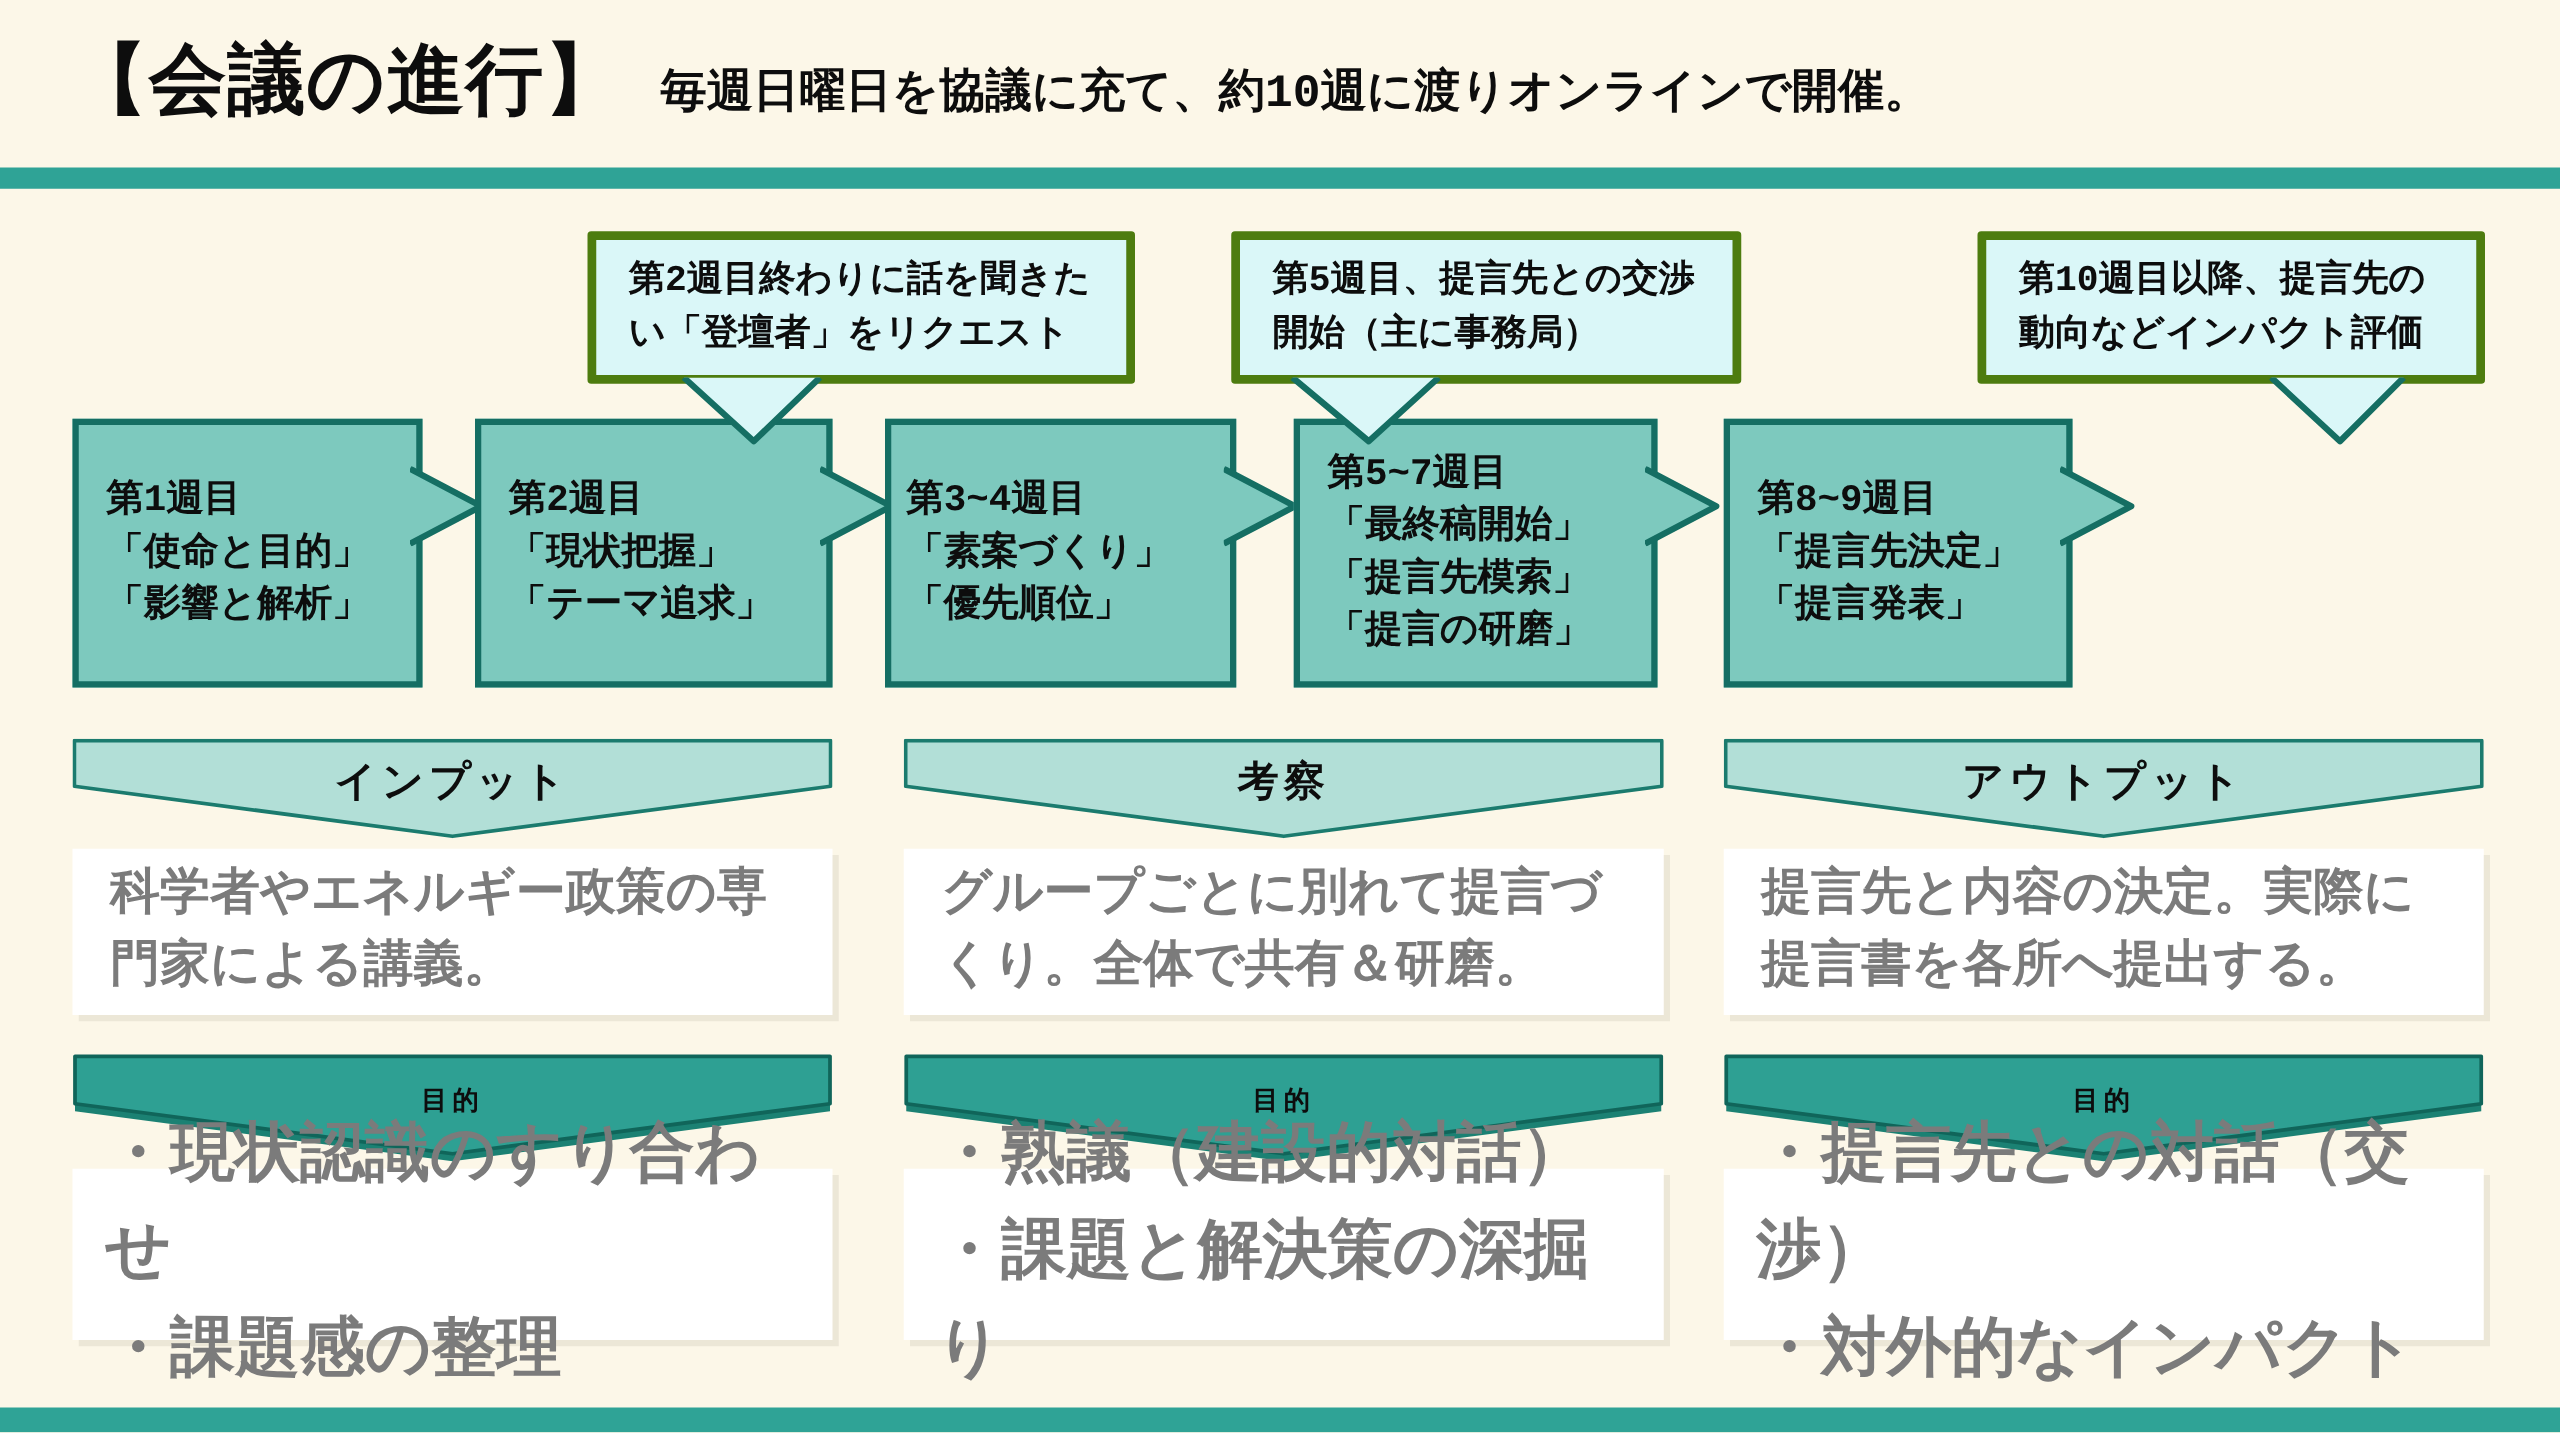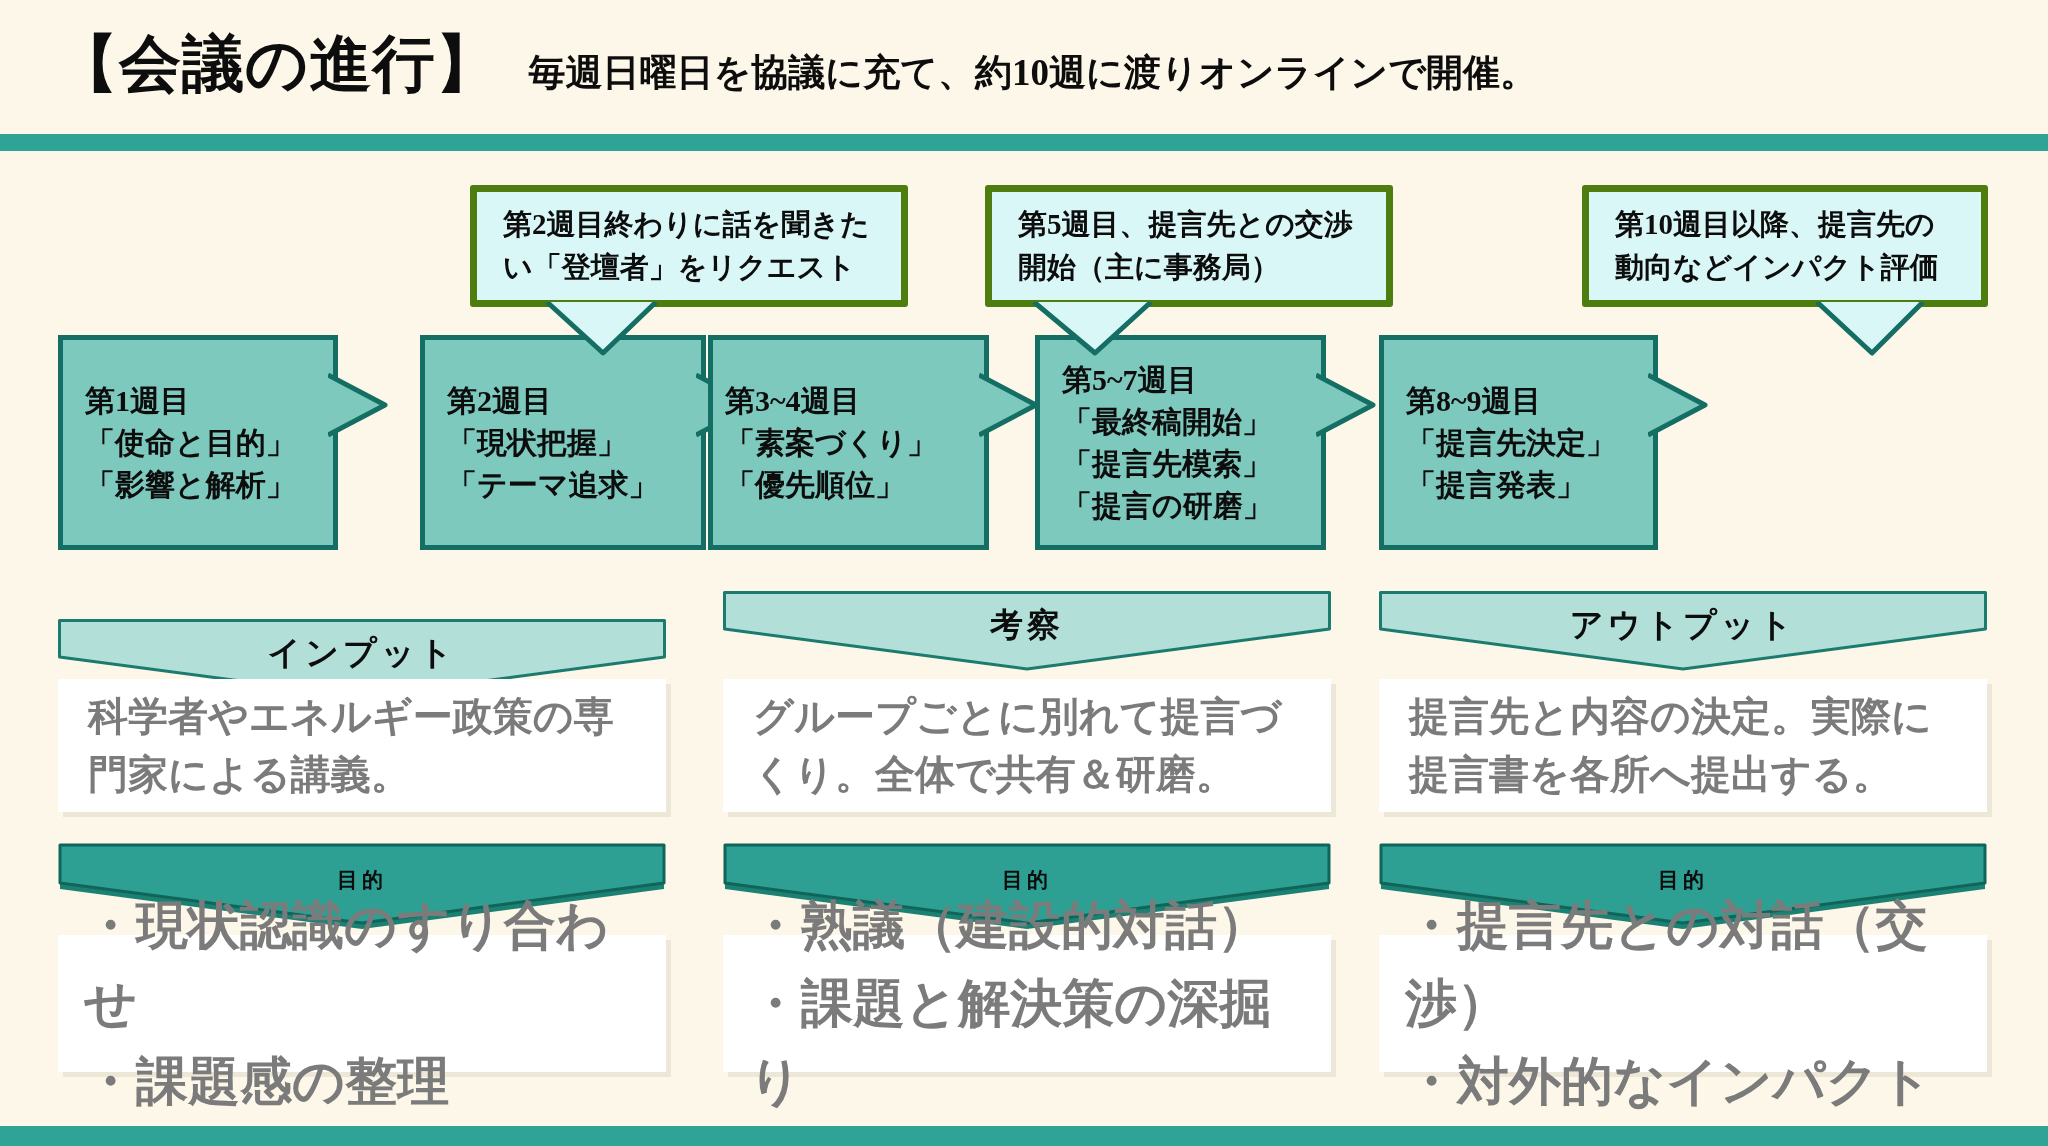--- a/index.html
+++ b/index.html
@@ -1,20 +1,20 @@
 <!DOCTYPE html>
 <html><head>
 <meta charset="utf-8">
 <style>
   html,body{margin:0;padding:0;background:#FCF7E8;}
   *{box-sizing:border-box;}
   #stage{
     position:relative;width:2048px;height:1146px;overflow:hidden;
     background:#FCF7E8;
-    font-family:Liberation Serif, serif;
+    font-family:Liberation Mono, monospace;
     color:#111;
   }
   .bar{position:absolute;left:0;width:2048px;background:#2FA396;}
   #header{position:absolute;left:56px;top:22px;display:flex;align-items:baseline;gap:30px;}
   .title{font-size:62px;font-weight:900;letter-spacing:1px;color:#0d0d0d;}
   .subtitle{font-size:37px;font-weight:900;color:#0d0d0d;}
   .callout{
     position:absolute;top:185px;height:122px;background:#DAF7F8;
     border:7px solid #4d7c0f;border-radius:3px;z-index:4;
     display:flex;align-items:center;
@@ -97,21 +97,21 @@
 
   <div class="wbox" style="left:58px;width:280px;">
     <span>第1週目
 「使命と目的」
 「影響と解析」</span>
     <svg class="chev" width="62" height="64">
       <polygon points="0,2 57,32 0,62" fill="#7DC9BE"></polygon>
       <path d="M0,2 L57,32 L0,62" fill="none" stroke="#156E63" stroke-width="5" stroke-linejoin="round"></path>
     </svg>
   </div>
-  <div class="wbox" style="left:380px;width:286px;margin-left:40px;">
+  <div class="wbox" style="left:380px;width:286px;">
     <span>第2週目
 「現状把握」
 「テーマ追求」</span>
     <svg class="chev" width="62" height="64">
       <polygon points="0,2 57,32 0,62" fill="#7DC9BE"></polygon>
       <path d="M0,2 L57,32 L0,62" fill="none" stroke="#156E63" stroke-width="5" stroke-linejoin="round"></path>
     </svg>
   </div>
   <div class="wbox" style="left:708px;width:281px;padding-left:12px;">
     <span>第3~4週目
@@ -135,21 +135,21 @@
   <div class="wbox" style="left:1379px;width:279px;">
     <span>第8~9週目
 「提言先決定」
 「提言発表」</span>
     <svg class="chev" width="62" height="64">
       <polygon points="0,2 57,32 0,62" fill="#7DC9BE"></polygon>
       <path d="M0,2 L57,32 L0,62" fill="none" stroke="#156E63" stroke-width="5" stroke-linejoin="round"></path>
     </svg>
   </div>
 
-  <div class="banner" style="left:58px;margin-top:28px;">
+  <div class="banner" style="left:58px;">
     <svg width="608" height="82">
       <polygon points="1.5,1.5 606.5,1.5 606.5,38 304,78 1.5,38" fill="#B2DFD7" stroke="#1B7B6E" stroke-width="3" stroke-linejoin="round"></polygon>
     </svg>
     <div class="lbl">インプット</div>
   </div>
   <div class="banner" style="left:723px;">
     <svg width="608" height="82">
       <polygon points="1.5,1.5 606.5,1.5 606.5,38 304,78 1.5,38" fill="#B2DFD7" stroke="#1B7B6E" stroke-width="3" stroke-linejoin="round"></polygon>
     </svg>
     <div class="lbl">考察</div>

